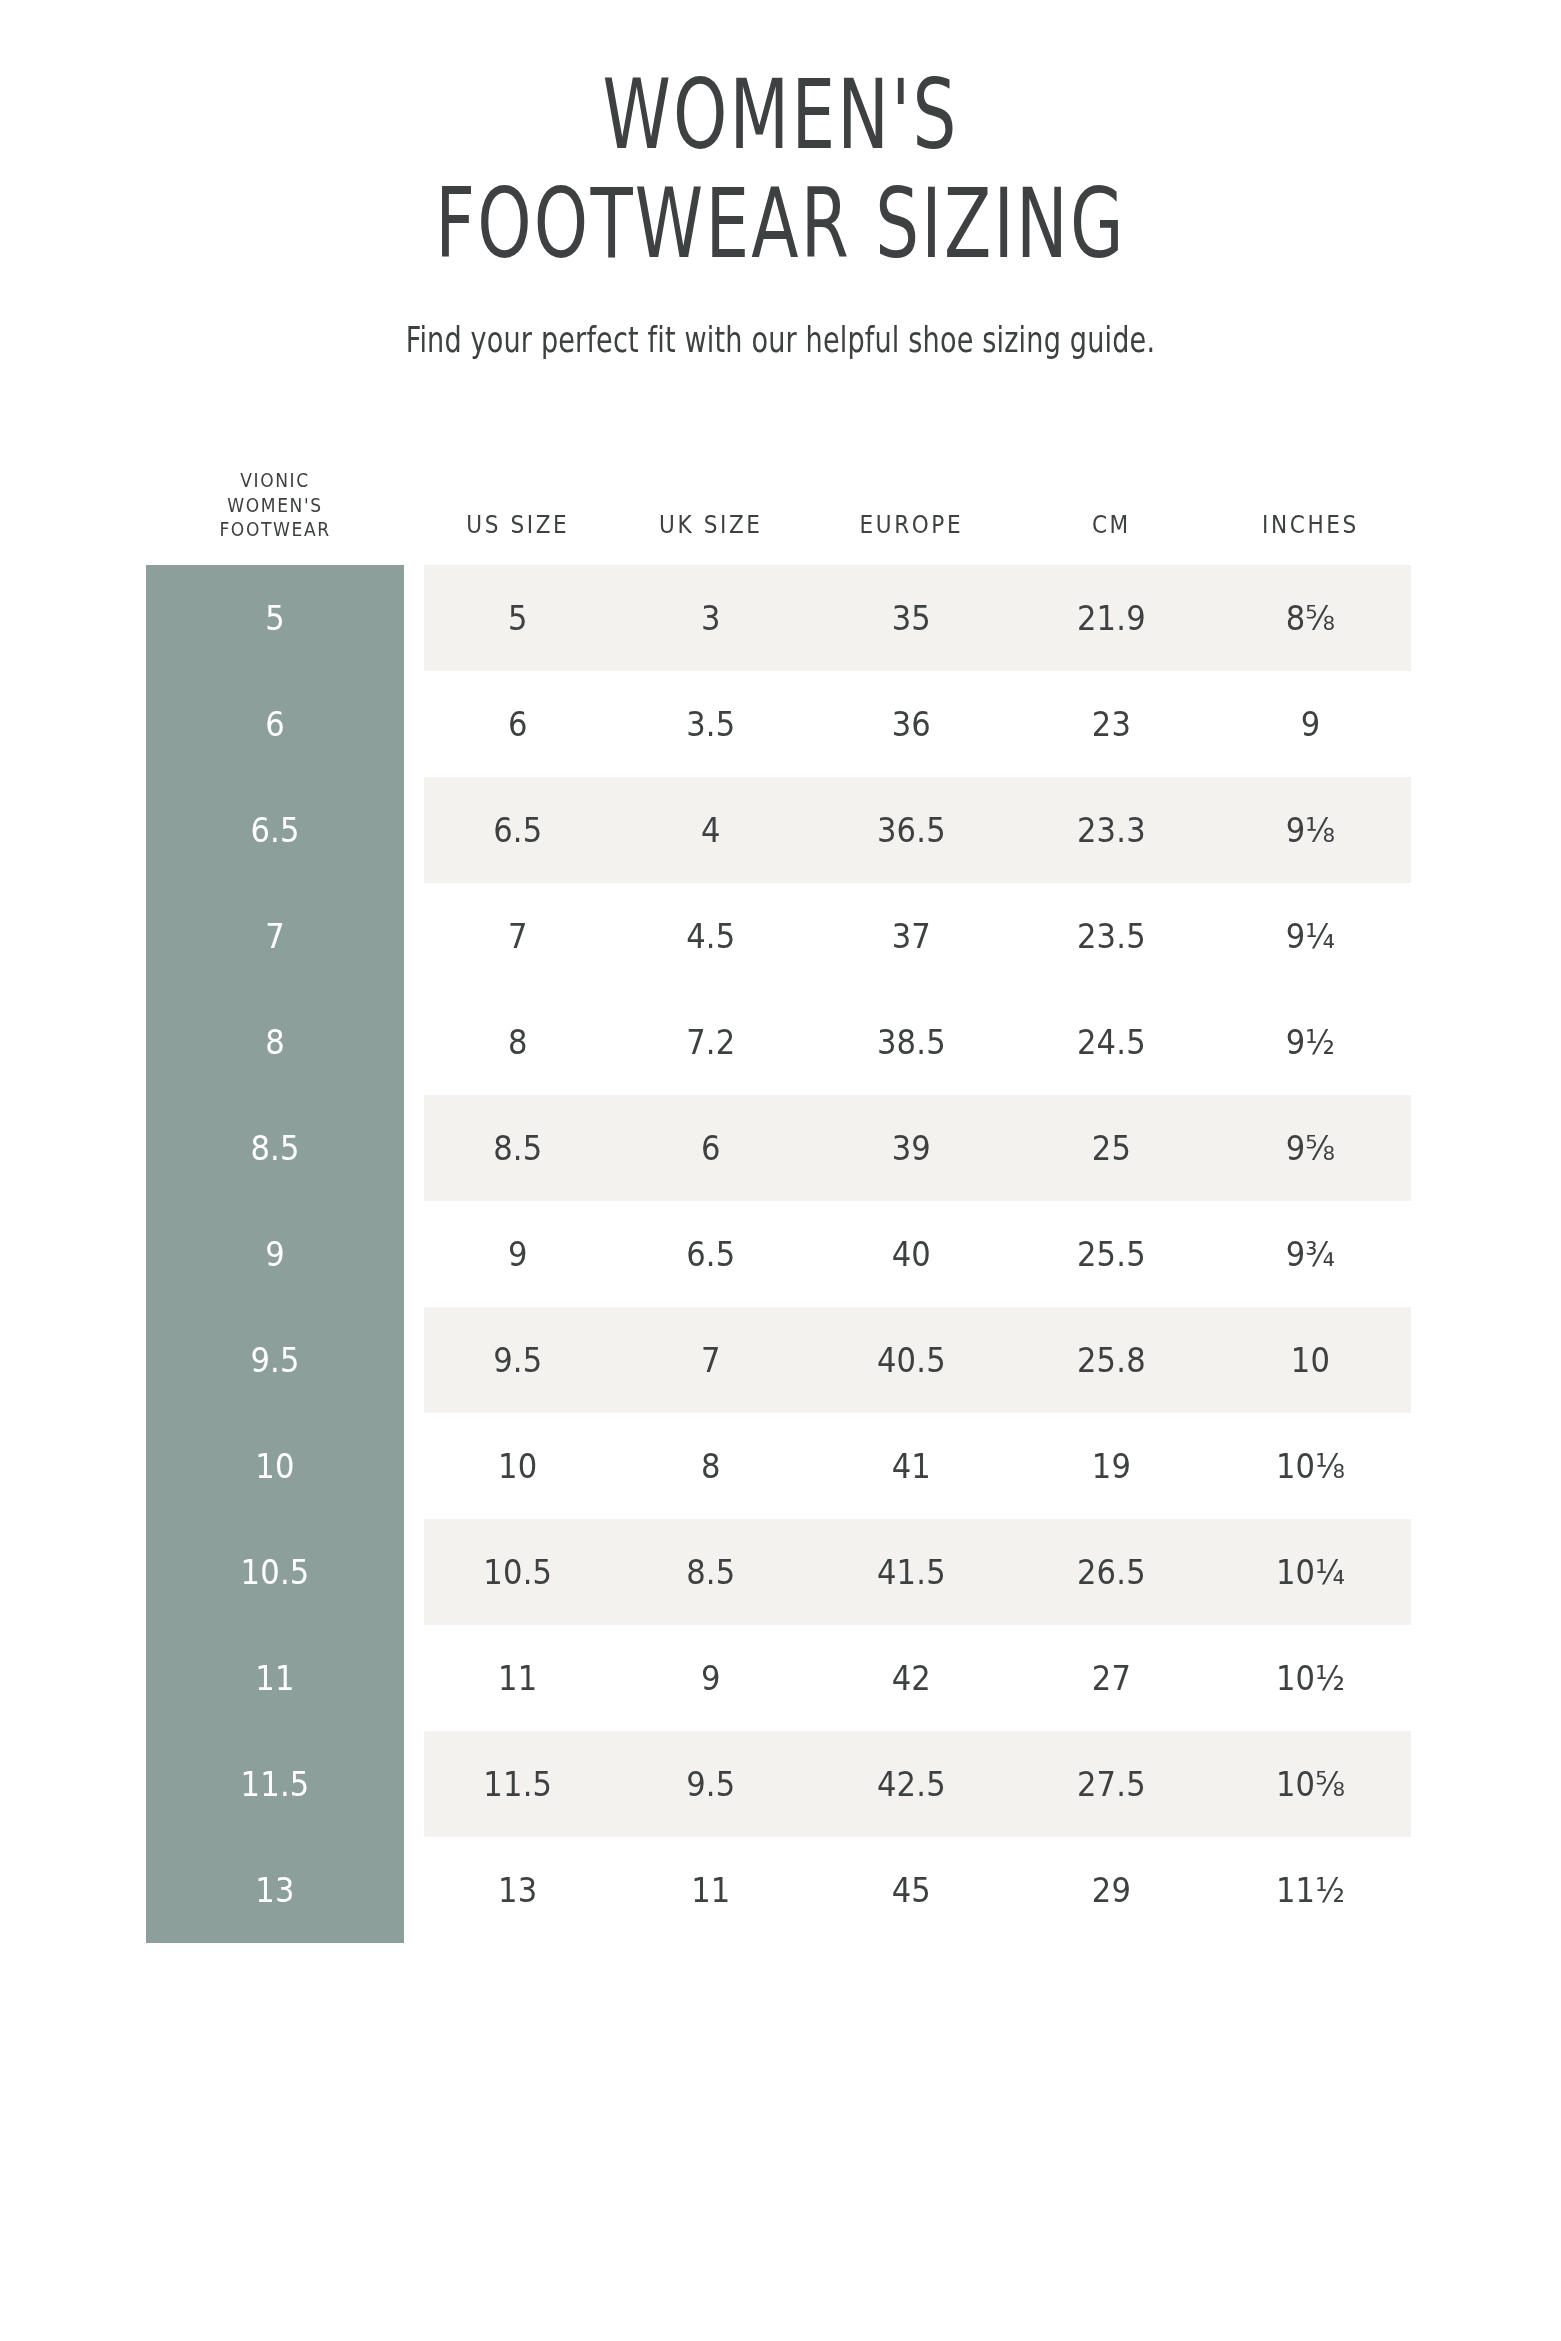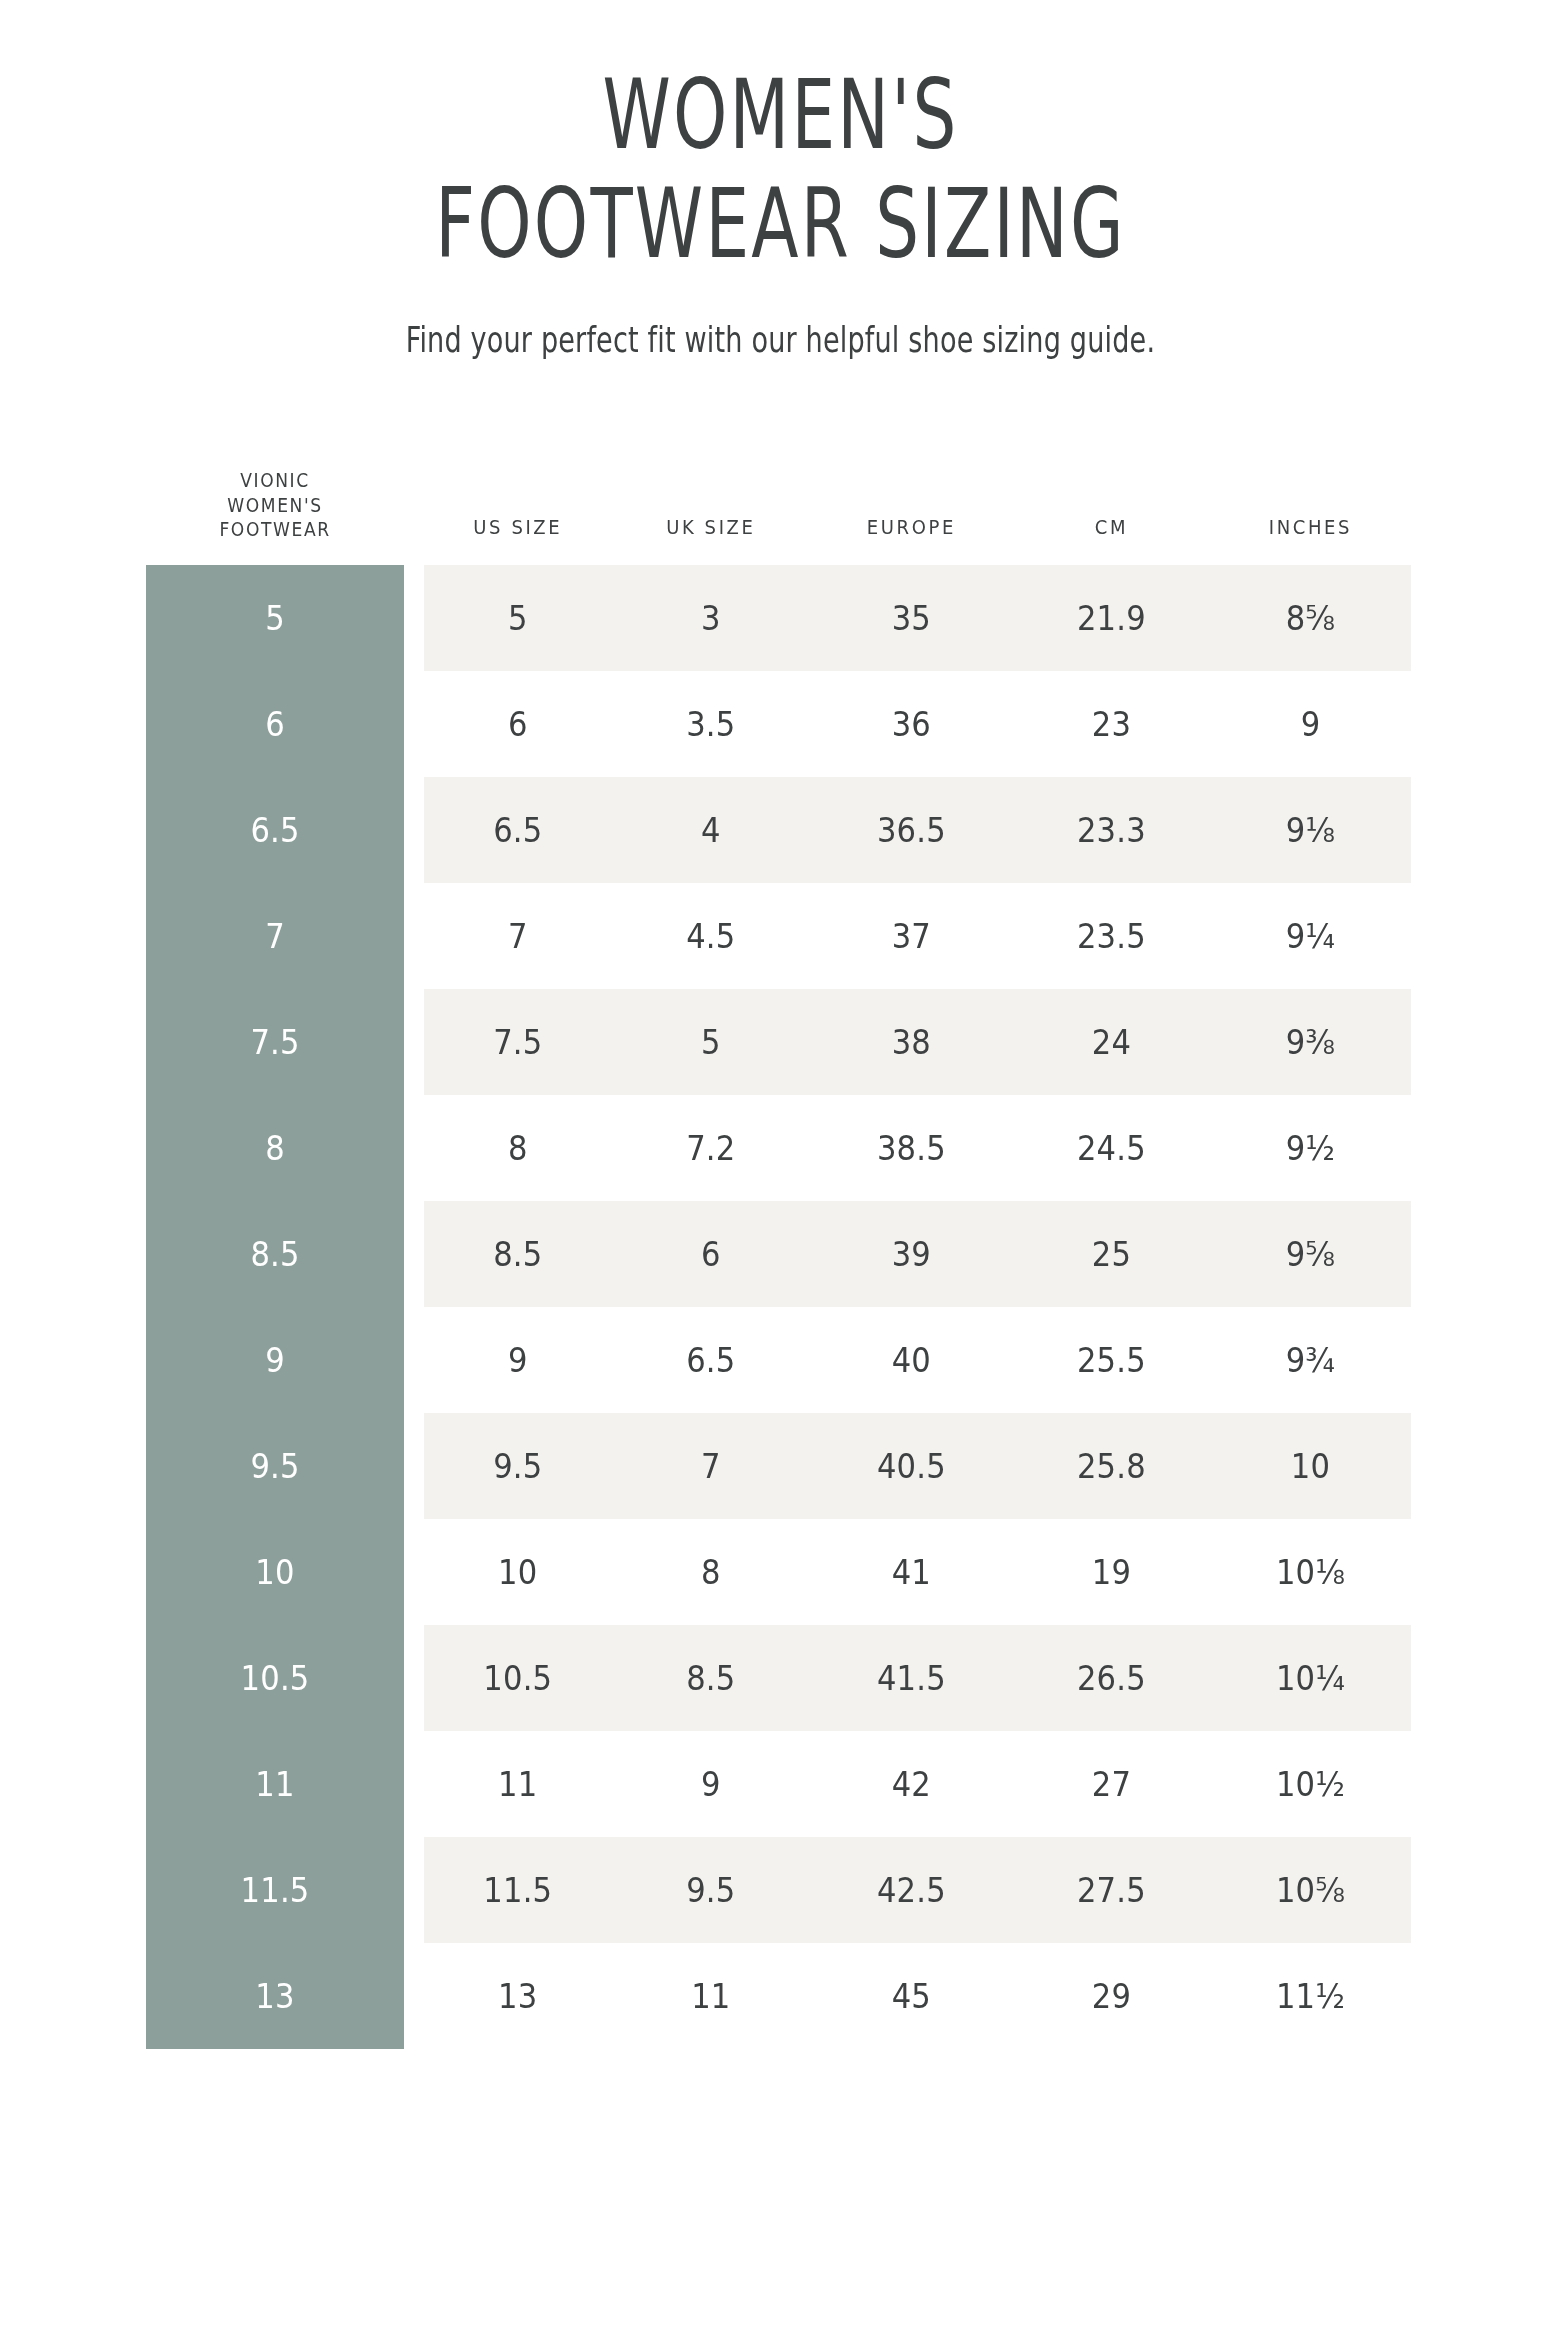--- a/index.html
+++ b/index.html
@@ -73,21 +73,21 @@
   .size-table col.c-uk     { width: 198px; }
   .size-table col.c-eu     { width: 203px; }
   .size-table col.c-cm     { width: 197px; }
   .size-table col.c-in     { width: 201px; }
 
   .size-table thead th {
     padding: 0 0 22.5px 0;
     vertical-align: bottom;
     font-family: "DejaVu Sans Condensed", "Liberation Sans Narrow", "Liberation Sans", sans-serif;
     font-weight: 300;
-    font-size: 20px;
+    font-size: 24px;
     letter-spacing: 2.6px;
     color: #3e4142;
     text-align: center;
     background: #ffffff;
     line-height: 1.38;
     white-space: nowrap;
   }
   .size-table thead th.head-vionic {
     font-size: 19px;
     letter-spacing: 1.6px;
@@ -186,29 +186,20 @@
           </tr>
           <tr class="row-plain">
             <td class="cell-vionic">7</td>
             <td class="cell-gap"></td>
             <td class="data-cell">7</td>
             <td class="data-cell">4.5</td>
             <td class="data-cell">37</td>
             <td class="data-cell">23.5</td>
             <td class="data-cell">9¼</td>
           </tr>
-          <tr class="row-shaded">
-            <td class="cell-vionic">7.5</td>
-            <td class="cell-gap"></td>
-            <td class="data-cell">7.5</td>
-            <td class="data-cell">5</td>
-            <td class="data-cell">38</td>
-            <td class="data-cell">24</td>
-            <td class="data-cell">9⅜</td>
-          </tr>
           <tr class="row-plain">
             <td class="cell-vionic">8</td>
             <td class="cell-gap"></td>
             <td class="data-cell">8</td>
             <td class="data-cell">7.2</td>
             <td class="data-cell">38.5</td>
             <td class="data-cell">24.5</td>
             <td class="data-cell">9½</td>
           </tr>
           <tr class="row-shaded">

